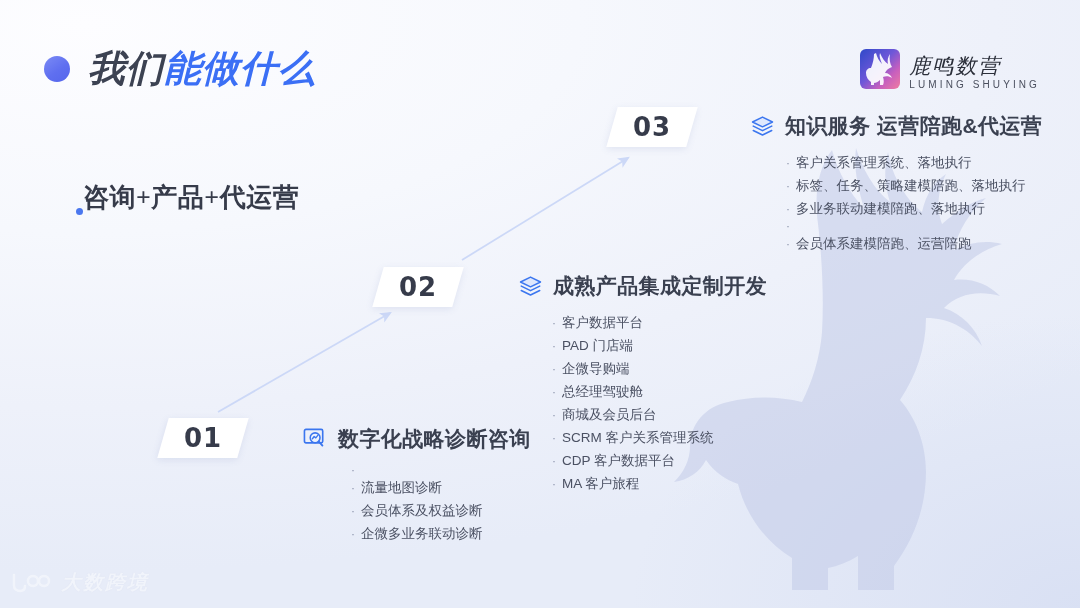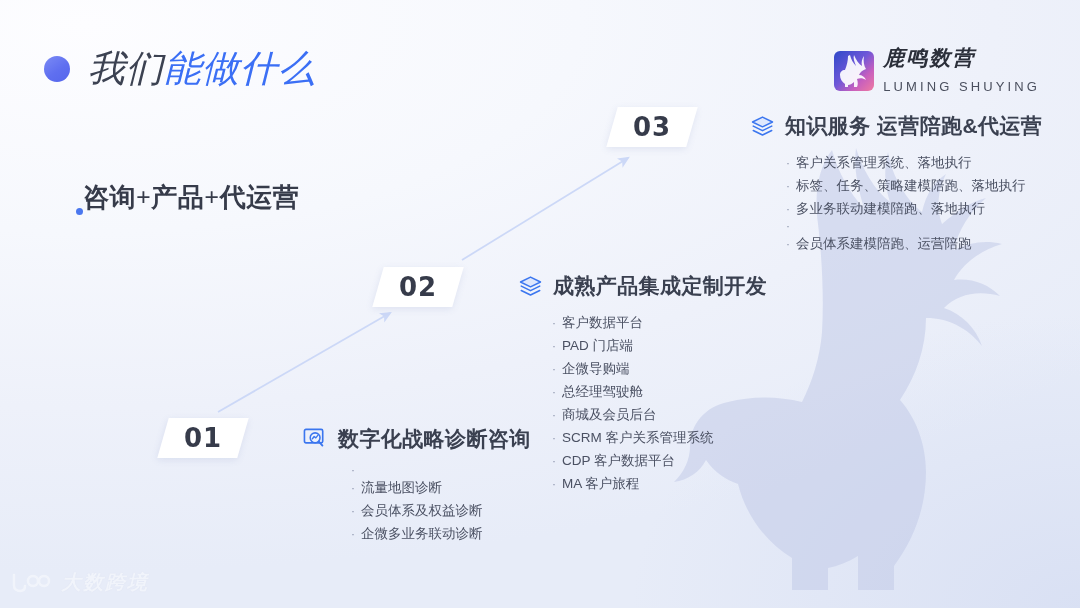--- a/index.html
+++ b/index.html
@@ -29,44 +29,44 @@
   
   .page-title{
     position:absolute;left:44px;top:44px;display:flex;align-items:center;gap:18px;
   }
   .title-dot{
     width:26px;height:26px;border-radius:50%;
     background:linear-gradient(145deg,#7b8bf5 0%,#5f6ff0 55%,#5566ec 100%);
     flex:0 0 auto;
   }
   .title-text{
-    font-size:37px;font-weight:normal;letter-spacing:1px;
+    font-size:37px;font-weight:bold;letter-spacing:1px;
     font-family:"DejaVu Sans","Liberation Sans",sans-serif;
     font-style:italic;
   }
   .t-dark{color:#3c4252;}
   .t-blue{color:#3b6ff5;}
 
   
   .brand{
     position:absolute;right:40px;top:48px;display:flex;align-items:center;gap:9px;
   }
   .brand-mark{
     width:40px;height:40px;border-radius:6px;
     background:linear-gradient(135deg,#2f49c9 0%,#6e57d8 45%,#c75fbe 72%,#f07ba0 100%);
     position:relative;overflow:hidden;flex:0 0 auto;
   }
   .brand-mark svg{position:absolute;left:4px;top:2px;}
   .brand-txt{display:flex;flex-direction:column;line-height:1;}
   .brand-cn{
-    font-size:21px;font-weight:bold;color:#2b2f3a;letter-spacing:2px;
-    font-family:"DejaVu Sans","Liberation Sans",sans-serif;font-style:italic;
+    font-size:21px;font-weight:normal;color:#2b2f3a;letter-spacing:2px;
+    font-family:"DejaVu Sans","Liberation Sans",sans-serif;font-style:italic;margin-top:8px;
   }
   .brand-en{
-    font-size:13px;color:#4a4f5e;letter-spacing:3.1px;margin-top:11px;
+    font-size:10px;color:#4a4f5e;letter-spacing:3.1px;margin-top:3px;
     font-family:"Liberation Sans",sans-serif;
   }
 
   
   .tagline{
     position:absolute;left:76px;top:180px;display:flex;align-items:flex-end;font-family:Liberation Serif, serif;
   }
   .tagline-dot{width:7px;height:7px;border-radius:50%;background:#4a77ef;flex:0 0 auto;}
   .tagline-txt{font-size:26px;font-weight:bold;color:#363b4a;letter-spacing:.5px;}
 

